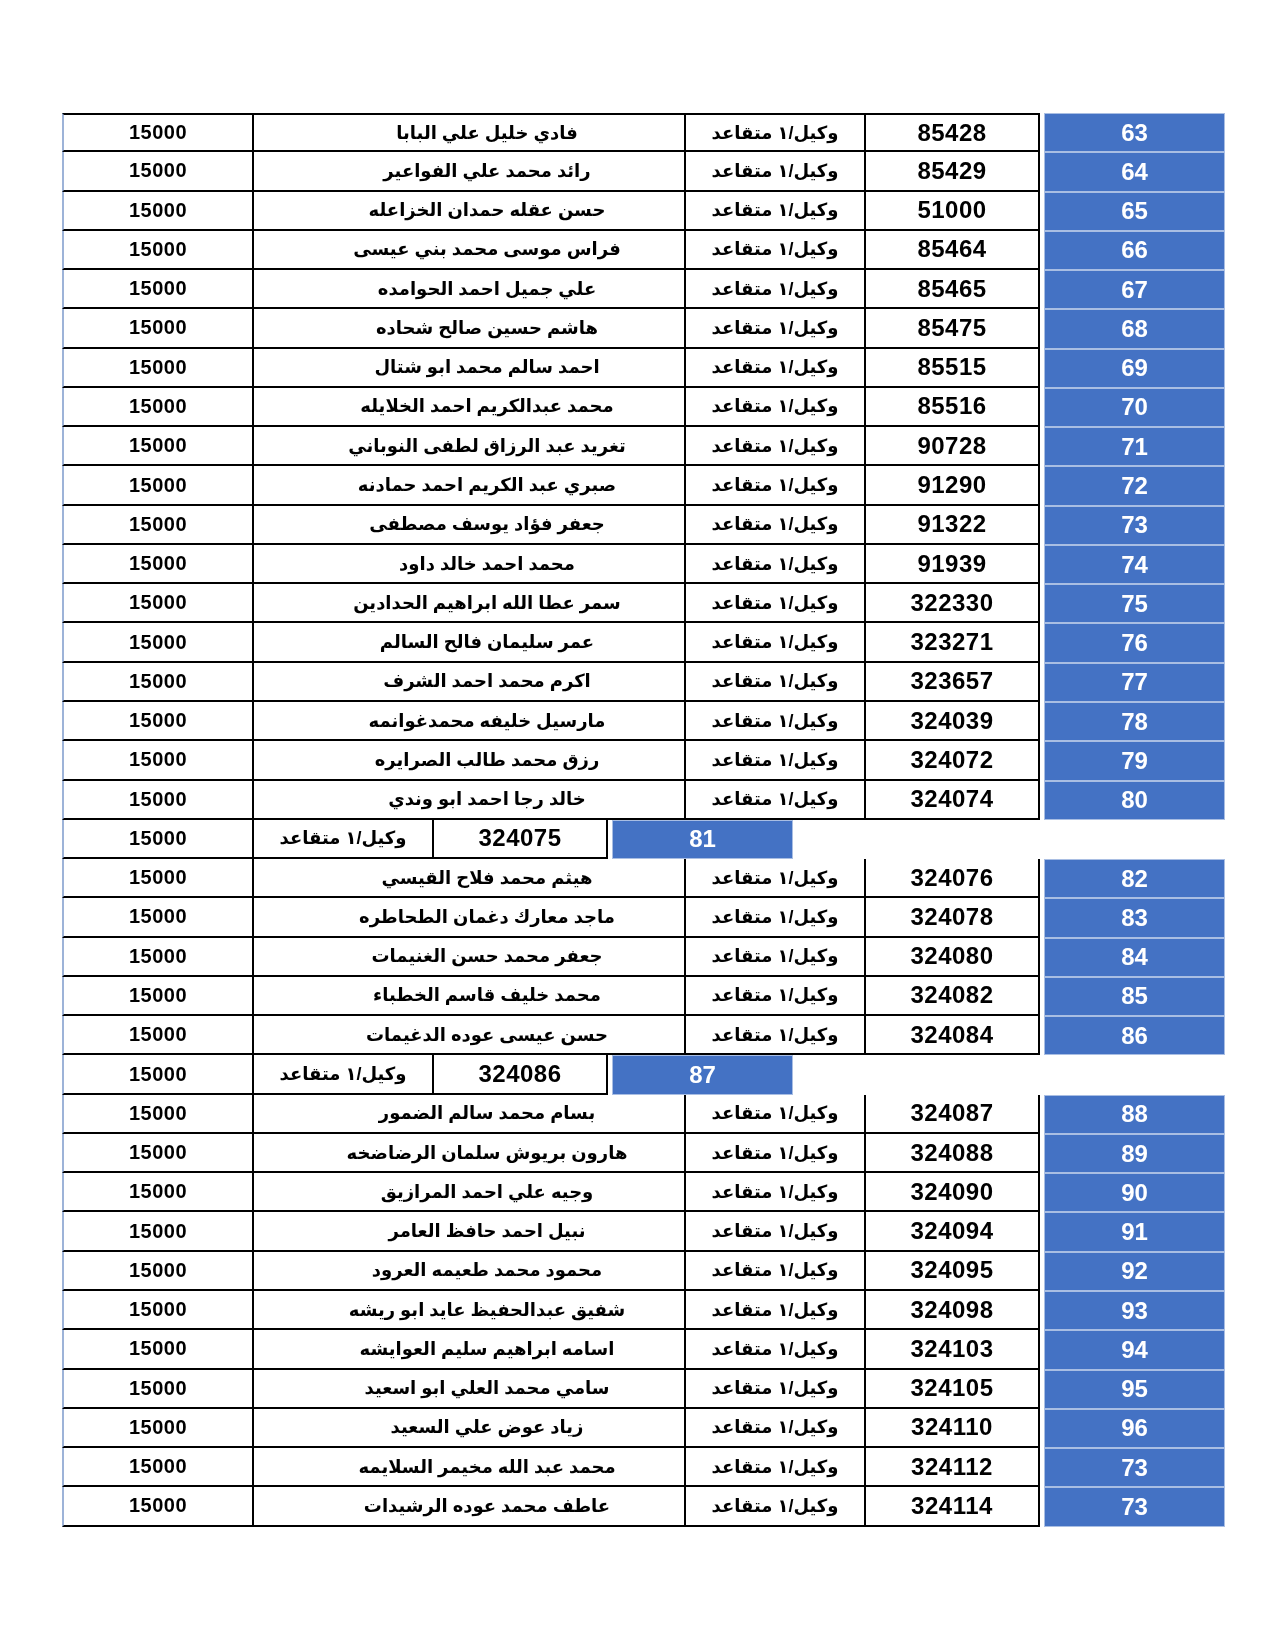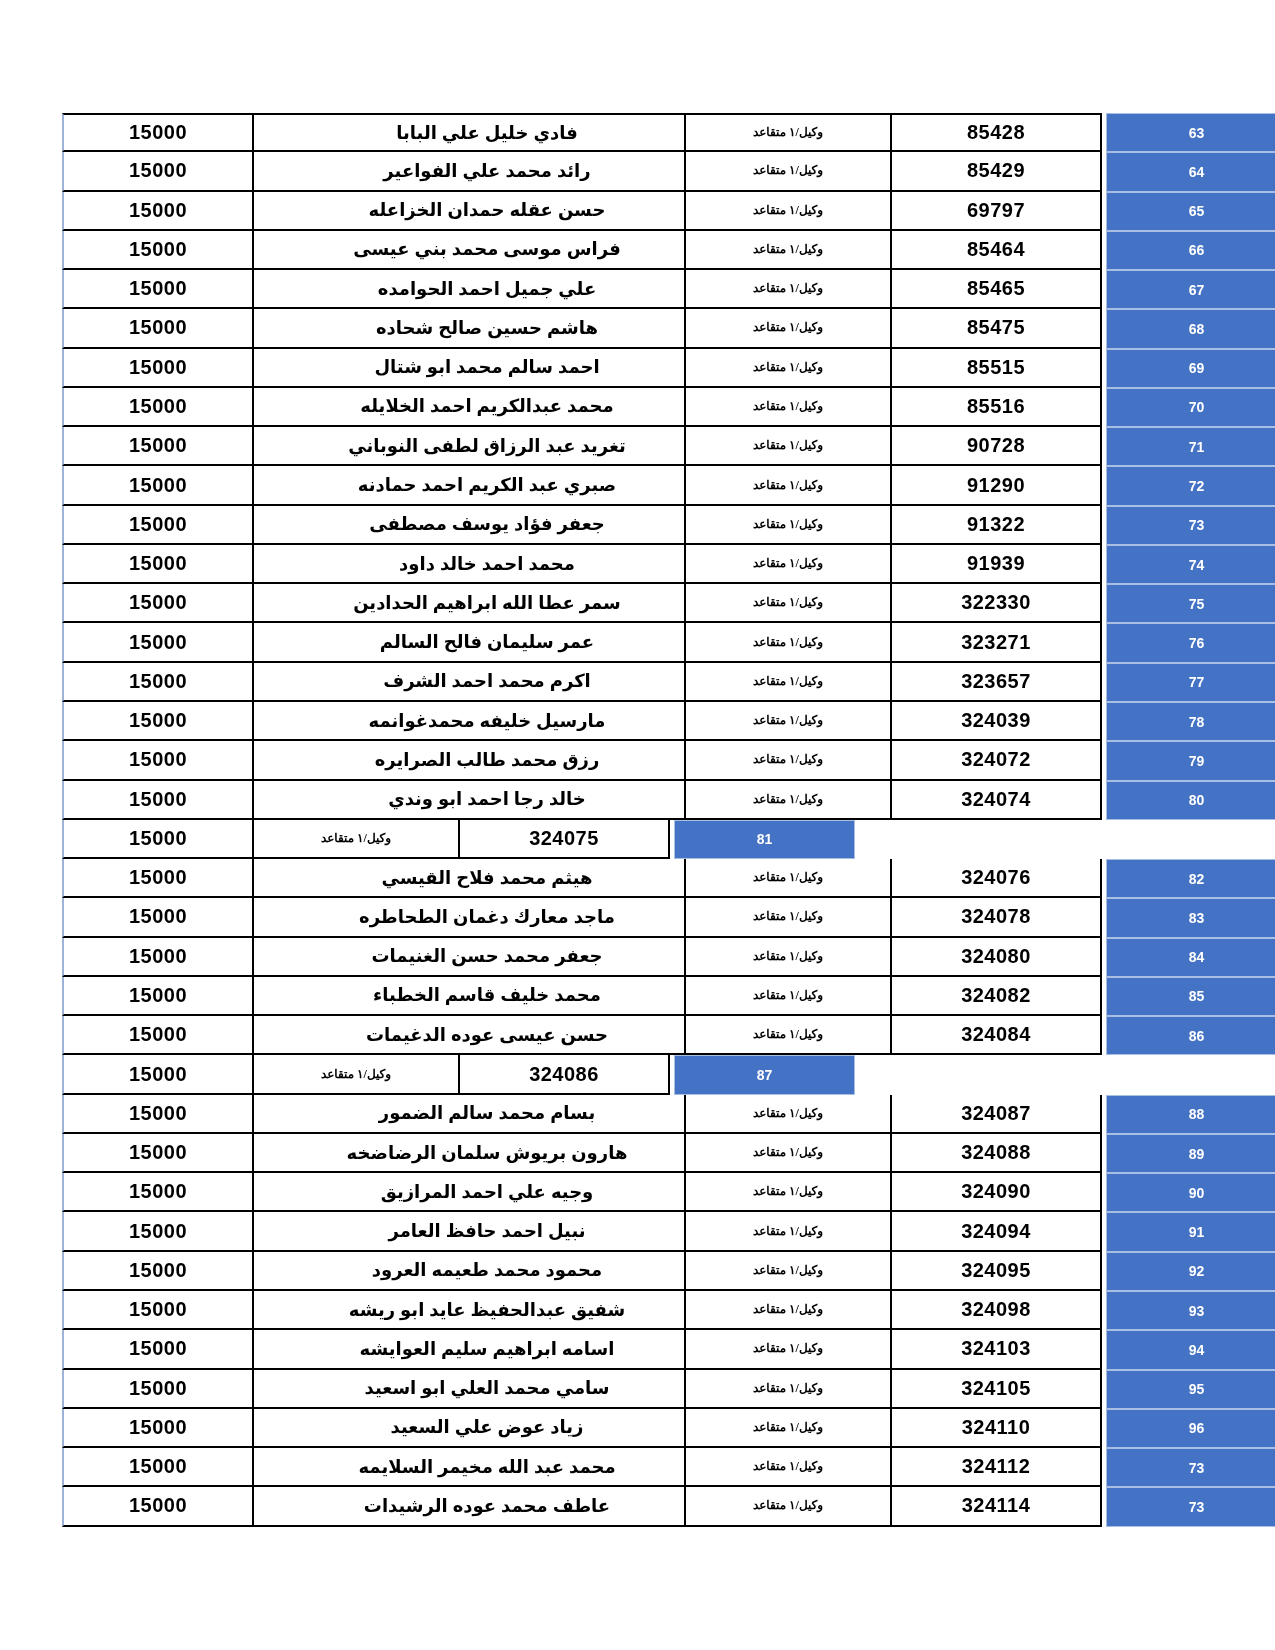--- a/index.html
+++ b/index.html
@@ -52,37 +52,36 @@
     font-size: 20px;
     letter-spacing: 0.5px;
   }
   .cell.name {
     width: 432px;
     font-size: 18px;
     direction: rtl;
     padding-left: 36px;
   }
   .cell.rank {
-    width: 206px;
-    font-size: 12px;
+    width: 180px;
+    font-size: 18px;
     direction: rtl;
-    font-family: Liberation Serif, serif;
   }
   .cell.idnum {
-    width: 210px;
-    font-size: 20px;
+    width: 174px;
+    font-size: 24px;
     letter-spacing: 0.5px;
   }
   .cell.seq {
     width: 181px;
     margin-left: 4px;
     background: #4472C4;
     border: 1px solid #A9BEE3;
     color: #ffffff;
-    font-size: 14px;
+    font-size: 24px;
   }
 </style>
 </head>
 <body>
 
 <div class="page">
   <div class="table-wrap" id="table-body">
   <div class="row">
     <div class="cell black amount">15000</div>
     <div class="cell black name" dir="rtl">فادي خليل  علي البابا</div>
@@ -96,21 +95,21 @@
     <div class="cell black name" dir="rtl">رائد محمد علي الفواعير</div>
     <div class="cell black rank" dir="rtl">وكيل/١ متقاعد</div>
     <div class="cell black idnum">85429</div>
     <div class="cell seq">64</div>
   </div>
 
   <div class="row">
     <div class="cell black amount">15000</div>
     <div class="cell black name" dir="rtl">حسن عقله حمدان الخزاعله</div>
     <div class="cell black rank" dir="rtl">وكيل/١ متقاعد</div>
-    <div class="cell black idnum">69797</div>
+    <div class="cell black idnum">51000</div>
     <div class="cell seq">65</div>
   </div>
 
   <div class="row">
     <div class="cell black amount">15000</div>
     <div class="cell black name" dir="rtl">فراس موسى محمد بني عيسى</div>
     <div class="cell black rank" dir="rtl">وكيل/١ متقاعد</div>
     <div class="cell black idnum">85464</div>
     <div class="cell seq">66</div>
   </div>

